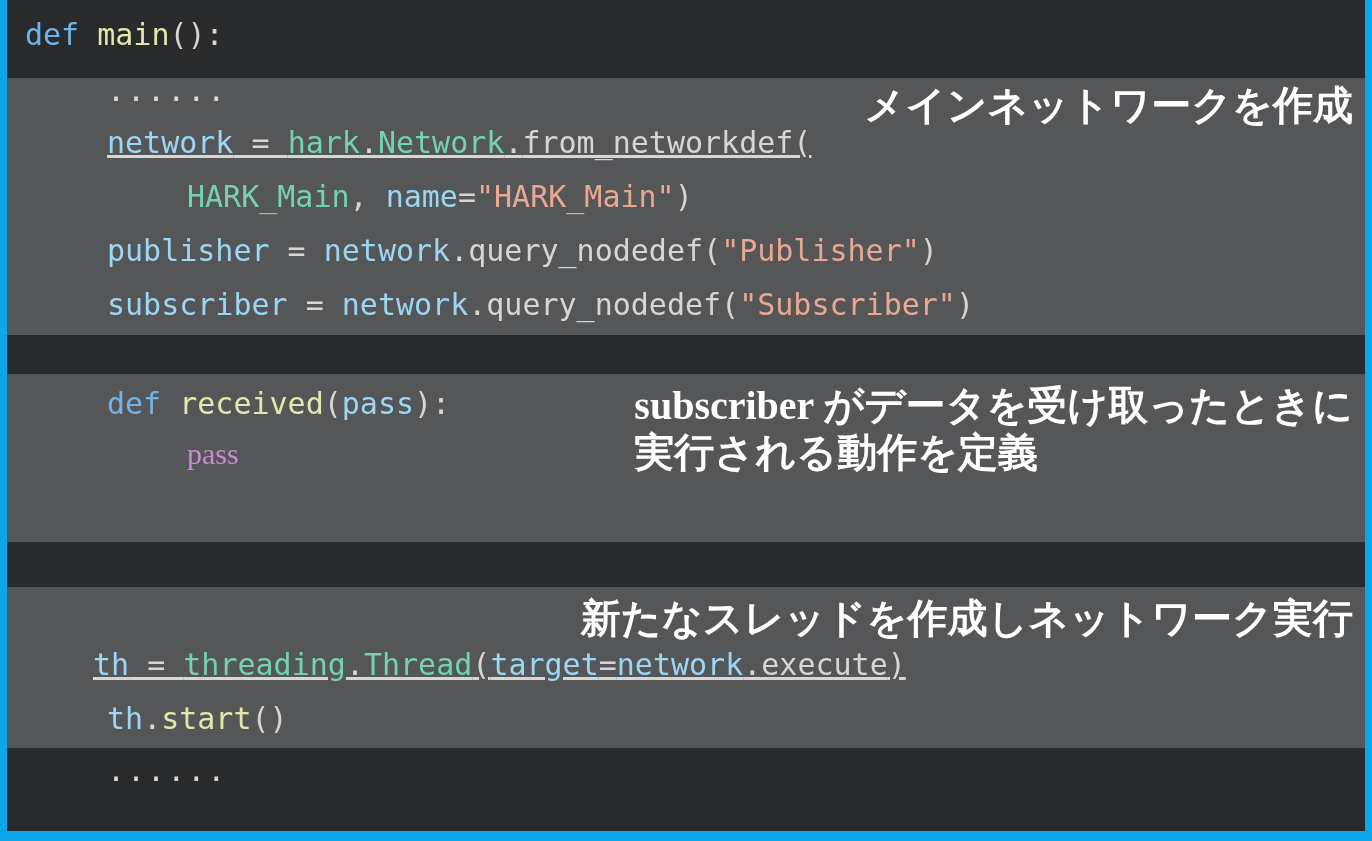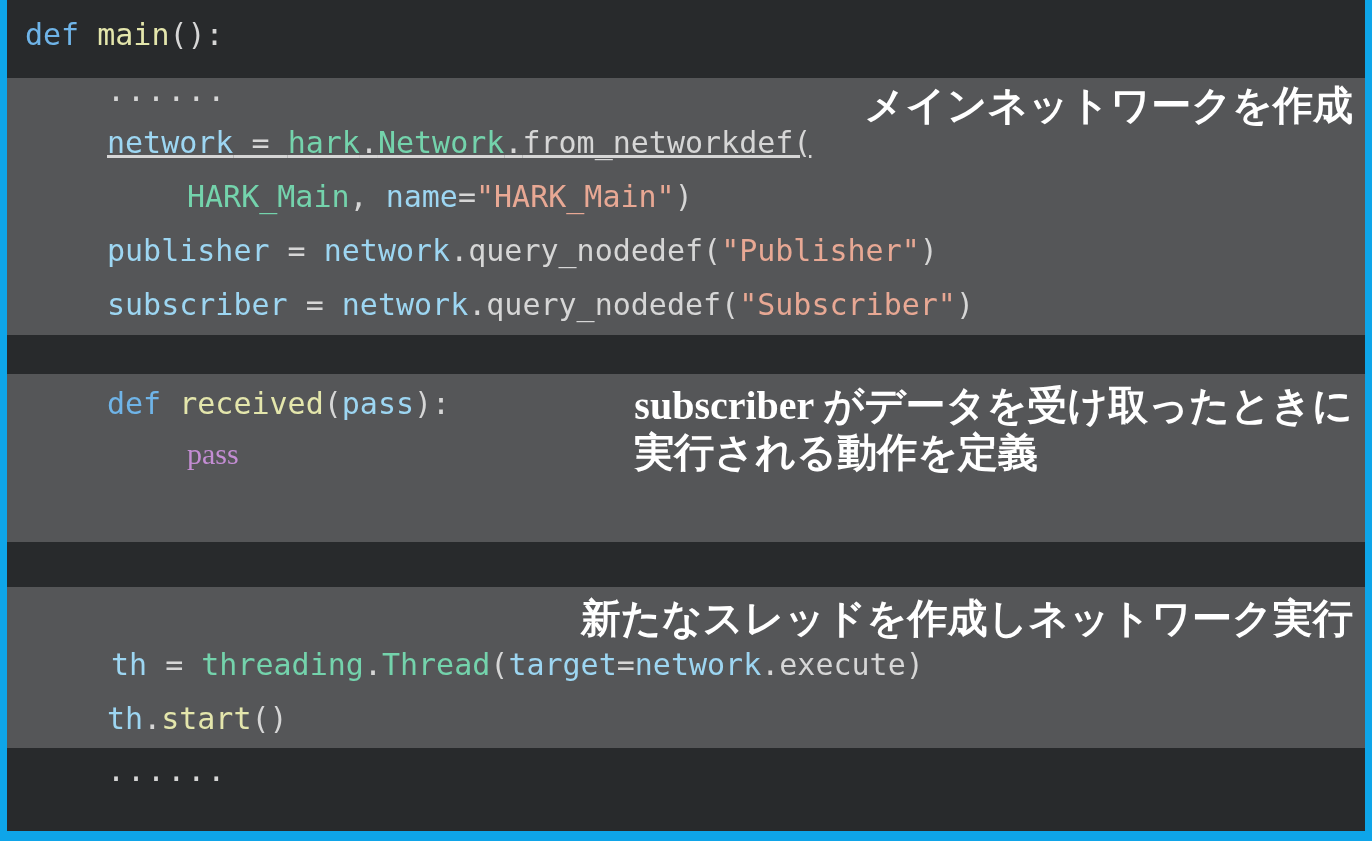--- a/index.html
+++ b/index.html
@@ -111,21 +111,21 @@
 
       <div class="line" style="top:288px; left:100px;"><span class="var">subscriber</span><span class="pl"> = </span><span class="var">network</span><span class="pl">.query_nodedef(</span><span class="str">"Subscriber"</span><span class="pl">)</span></div>
 
       <div class="line" style="top:234px; left:100px;"><span class="var">publisher</span><span class="pl"> = </span><span class="var">network</span><span class="pl">.query_nodedef(</span><span class="str">"Publisher"</span><span class="pl">)</span></div>
 
       <div class="line" style="top:387px; left:100px;"><span class="kw">def</span><span class="pl"> </span><span class="fn">received</span><span class="pl">(</span><span class="var">pass</span><span class="pl">):</span></div>
 
       <div class="line" style="top:437px; left:180px;font-family:Liberation Serif, serif;"><span class="bi">pass</span></div>
 
 
-      <div class="line" style="top:648px; left:104px;"><span class="var">th</span><span class="pl"> = </span><span class="mod">threading</span><span class="pl">.</span><span class="mod">Thread</span><span class="pl">(</span><span class="var">target</span><span class="pl">=</span><span class="var">network</span><span class="pl">.execute</span><span class="pl">)</span></div>
+      <div class="line" style="top:648px; left:86px;text-decoration:underline;"><span class="var">th</span><span class="pl"> = </span><span class="mod">threading</span><span class="pl">.</span><span class="mod">Thread</span><span class="pl">(</span><span class="var">target</span><span class="pl">=</span><span class="var">network</span><span class="pl">.execute</span><span class="pl">)</span></div>
 
       <div class="line" style="top:702px; left:100px;text-align:center;"><span class="var">th</span><span class="pl">.</span><span class="fn">start</span><span class="pl">()</span></div>
 
       <div class="line dots" style="top:762px; left:100px;">······</div>
 
     </div>
 
     <div class="note n1">メインネットワークを作成</div>
     <div class="note n2">subscriber がデータを受け取ったときに
 実行される動作を定義</div>

